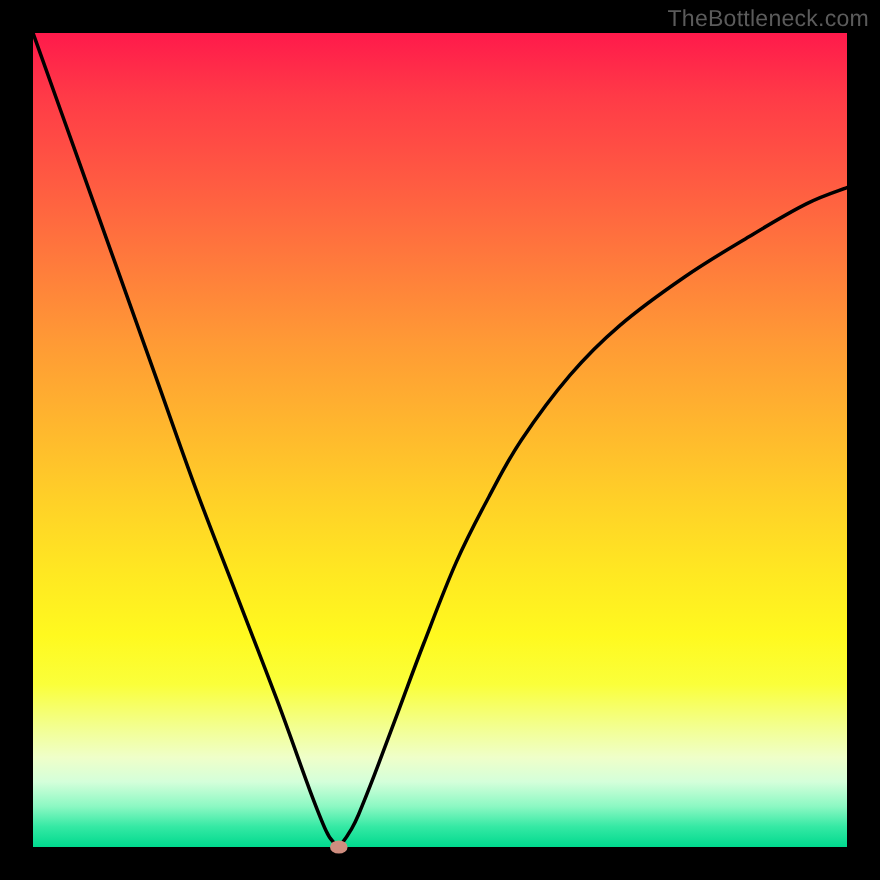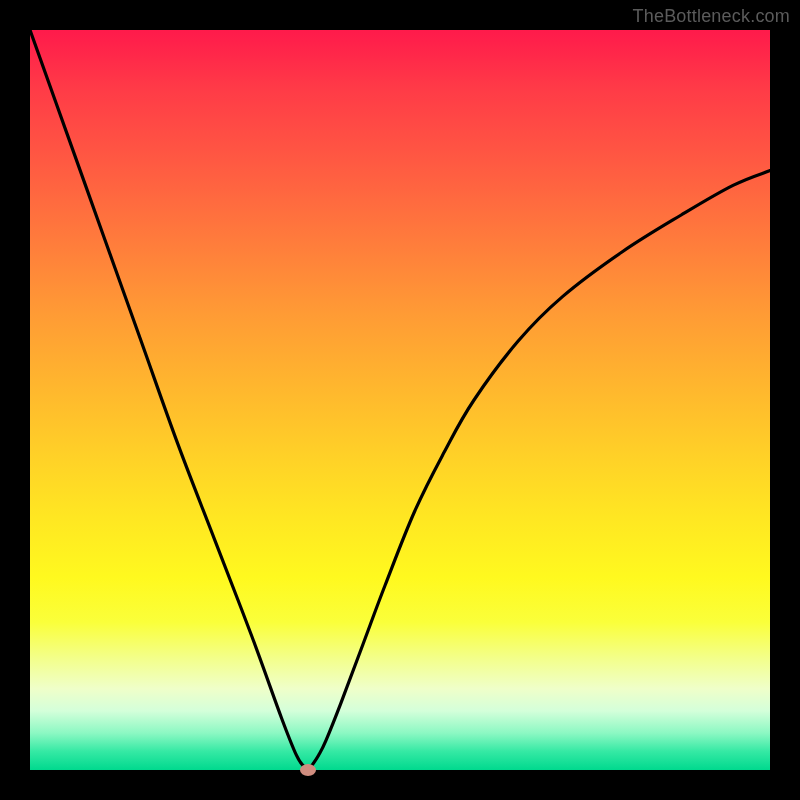--- a/index.html
+++ b/index.html
@@ -41,21 +41,21 @@
       #8cf8c3 95%,
       #35e9a4 97.5%,
       #00d98e 100%
     );
   }
   .watermark {
     position: absolute;
     top: 6px;
     right: 10px;
     color: #5b5b5b;
-    font-size: 18px;
+    font-size: 21px;
     font-weight: 500;
     letter-spacing: 0.2px;
     user-select: none;
   }
   svg.curve {
     position: absolute;
     left: 0;
     top: 0;
     width: 740px;
     height: 740px;

